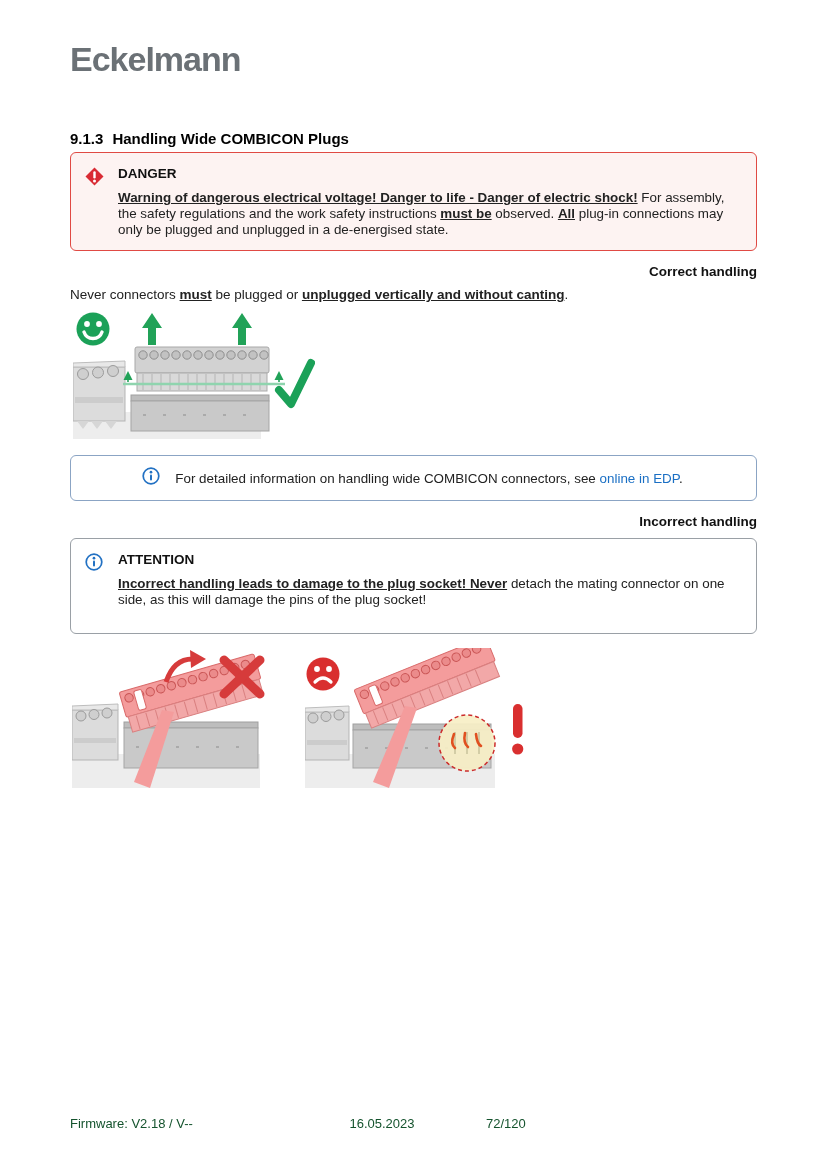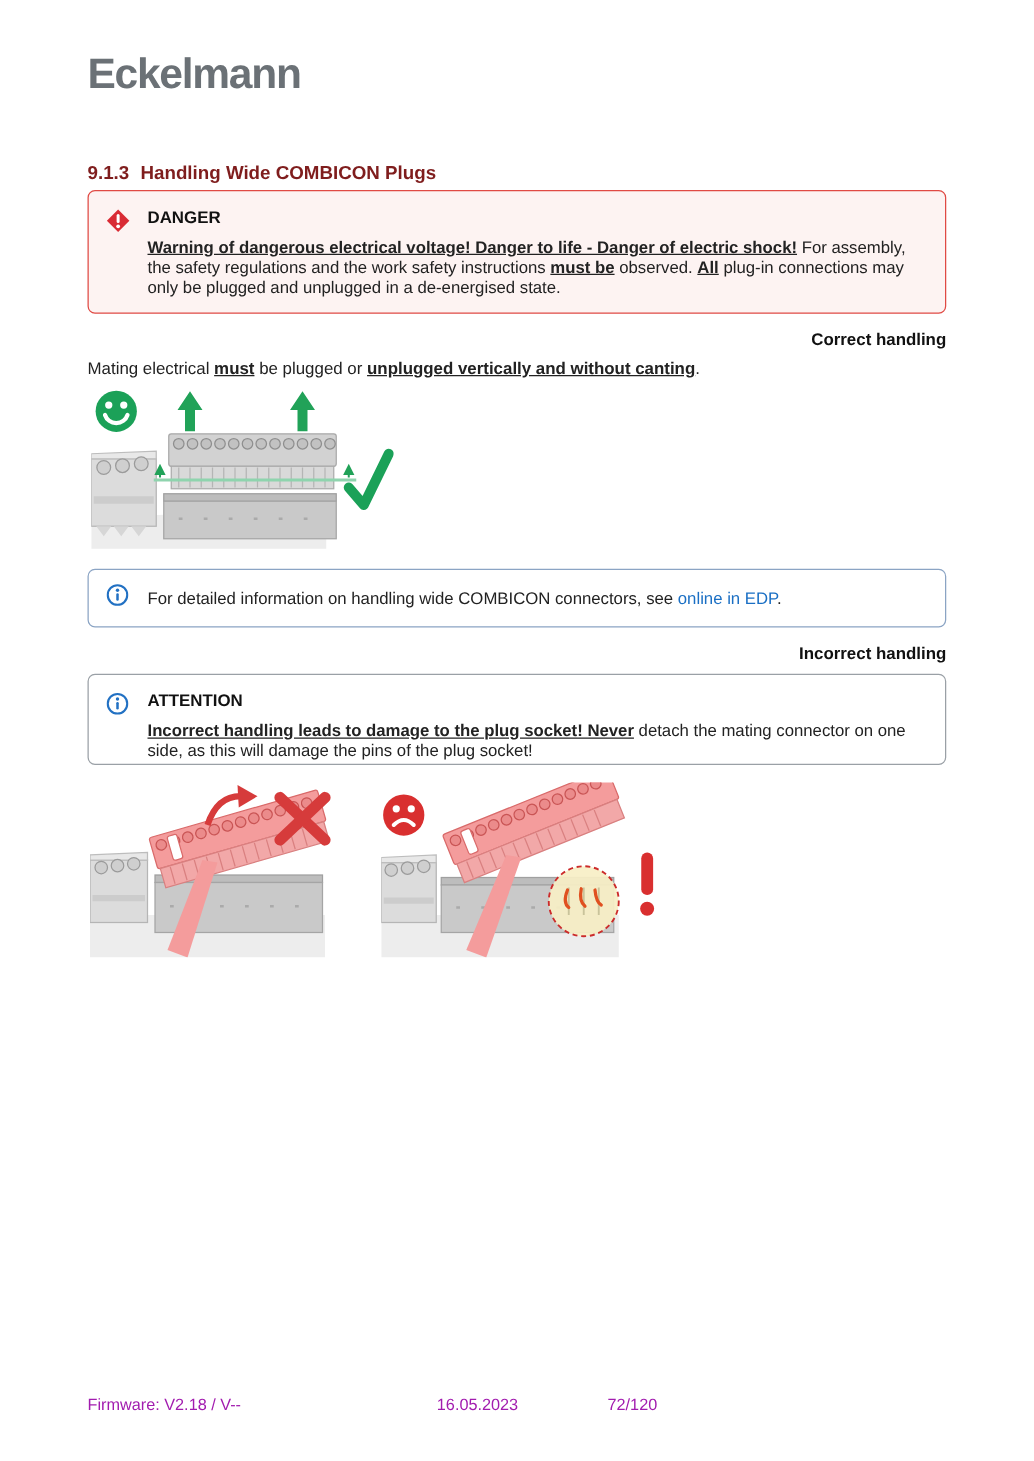--- a/index.html
+++ b/index.html
@@ -7,51 +7,51 @@
   .page {
     position:relative; width:764px; height:1169px; background:#ffffff;
     font-family:"Liberation Sans", sans-serif; color:#1a1a1a; overflow:hidden;
   }
   .logo {
     position:absolute; left:70px; top:40px;
     font-size:34px; font-weight:bold; color:#6b7176; letter-spacing:-1px;
   }
   .content { position:absolute; left:70px; top:130px; width:687px; }
 
-  .section-heading { font-size:15px; font-weight:bold; color:#7f1d1d; display:flex; gap:9px; }
+  .section-heading { font-size:15px; font-weight:bold; color:#000000; display:flex; gap:9px; }
 
   .warn-box {
     border:1.5px solid #e04a44; background:#fdf3f2; border-radius:6px;
     margin-top:5px; padding:13px 16px 12px 14px; display:flex; gap:13px;
   }
   .note-box {
     border:1.5px solid #8ba4c4; background:#ffffff; border-radius:6px;
-    margin-top:14px; padding:11px 16px 11px 14px; display:flex; gap:13px; align-items:center;
+    margin-top:14px; padding:11px 16px 11px 14px; display:flex; gap:13px; align-items:center;justify-content:center;
   }
   .attn-box {
     border:1.5px solid #9aa0a6; background:#ffffff; border-radius:6px;
-    margin-top:9px; padding:13px 16px 2px 14px; display:flex; gap:13px;
+    margin-top:9px; padding:13px 16px 25px 14px; display:flex; gap:13px;
   }
   .box-icon-col { flex:0 0 20px; padding-top:1px; }
   .box-title { font-size:13.5px; font-weight:bold; color:#111; }
   .box-body { font-size:13.4px; line-height:16px; margin-top:9px; color:#222; }
   .note-text { font-size:13.4px; color:#222; }
 
   .sub-heading { font-size:13.5px; font-weight:bold; margin-top:13px; color:#111;text-align:right; }
   .body-line { font-size:13.5px; margin-top:8px; color:#222; }
   b { font-weight:bold;text-decoration:underline; }
   .link { color:#1a6fc4; text-decoration:none; cursor:pointer; }
 
   .illus { display:block; }
   .illus-correct { margin-top:9px; margin-left:3px; }
   .illus-row { margin-top:14px; display:flex; gap:11px; margin-left:2px; }
 
   .footer {
     position:absolute; left:70px; right:70px; top:1116px;
-    display:flex; font-size:13px; color:#a21caf;
+    display:flex; font-size:13px; color:#14532d;
   }
   .footer > span { flex:1; }
   .footer .f-center { text-align:center; }
   .footer .f-right { }
 </style>
 </head>
 <body>
 
 <div class="page">
 
@@ -72,21 +72,21 @@
           <circle cx="9.5" cy="14" r="1.5" fill="#fff"></circle>
         </svg>
       </div>
       <div>
         <div class="box-title">DANGER</div>
         <div class="box-body"><b>Warning of dangerous electrical voltage! Danger to life - Danger of electric shock!</b><span> For assembly, the safety regulations and the work safety instructions </span><b>must be</b><span> observed. </span><b>All</b><span> plug-in connections may only be plugged and unplugged in a de-energised state.</span></div>
       </div>
     </div>
 
     <div class="sub-heading">Correct handling</div>
-    <div class="body-line"><span>Mating electrical </span><b>must</b><span> be plugged or </span><b>unplugged vertically and without canting</b><span>.</span></div>
+    <div class="body-line"><span>Never connectors </span><b>must</b><span> be plugged or </span><b>unplugged vertically and without canting</b><span>.</span></div>
 
     <svg class="illus illus-correct" width="242" height="130" viewBox="0 0 242 130">
 
       <polygon points="0,128 188,128 188,96 0,103" fill="#ededed"></polygon>
 
       <g>
         <rect x="0" y="56" width="52" height="54" fill="#dcdcdc" stroke="#b5b5b5"></rect>
         <polygon points="0,56 52,56 52,50 0,52" fill="#e8e8e8" stroke="#bdbdbd"></polygon>
         <circle cx="10" cy="63" r="5.5" fill="#cfcfcf" stroke="#9b9b9b"></circle>
         <circle cx="25" cy="61.5" r="5.5" fill="#cfcfcf" stroke="#9b9b9b"></circle>

